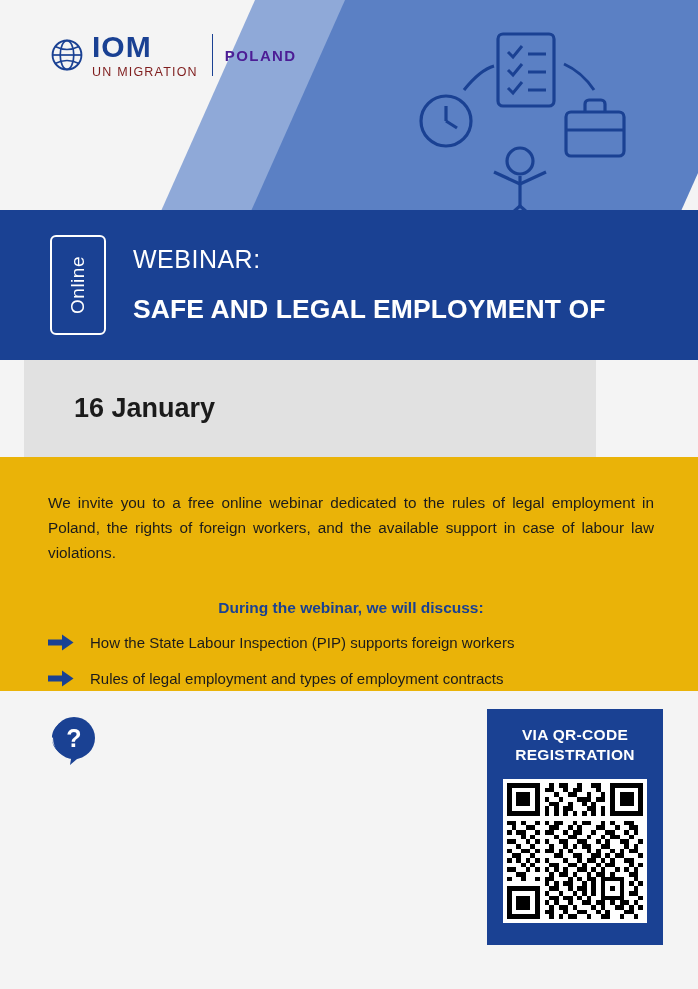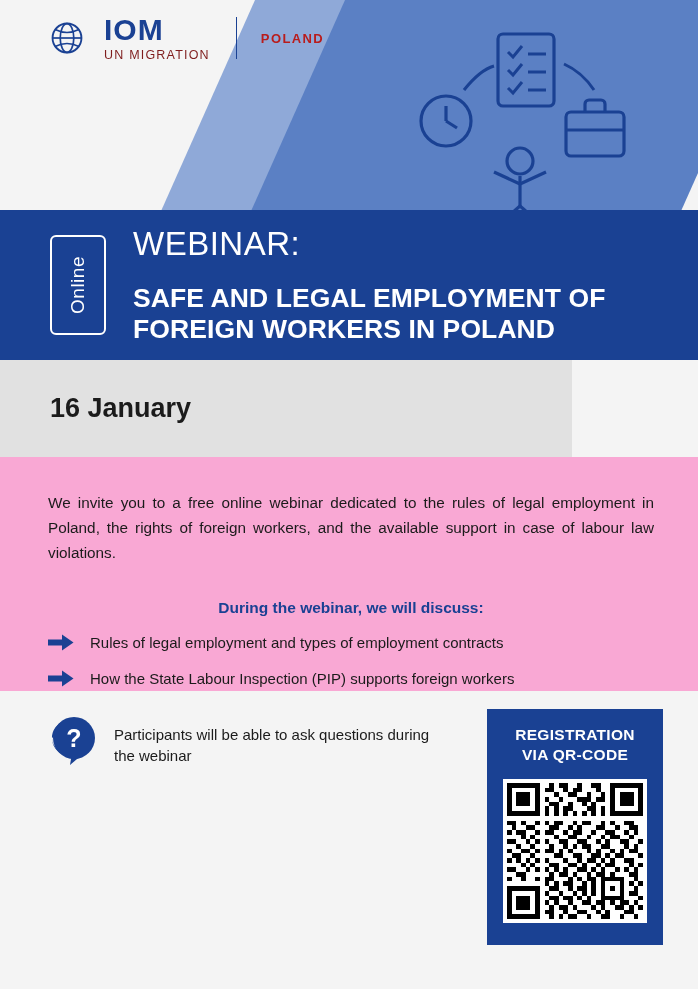--- a/index.html
+++ b/index.html
@@ -39,25 +39,24 @@
     left: 345px;
     width: 430px;
     height: 210px;
     background: #5b80c4;
     transform: skewX(-24deg);
     transform-origin: top left;
   }
   .logo-wrap {
     position: absolute;
     left: 50px;
-    top: 15px;
+    top: 32px;
     display: flex;
     align-items: center;
     z-index: 5;
-    gap: 12px;
   }
   .logo-globe {
     width: 34px;
     height: 34px;
     margin-right: 8px;
     flex: none;
   }
   .logo-text-col {
     display: flex;
     flex-direction: column;
@@ -77,23 +76,23 @@
     margin-top: 4px;
     line-height: 1;
   }
   .logo-divider {
     width: 1px;
     height: 42px;
     background: #1a4193;
     margin: 0 12px 0 14px;
   }
   .logo-country {
-    font-size: 13px;
-    font-weight: bold;
-    color: #b91c1c;
+    font-size: 15px;
+    font-weight: bold;
+    color: #4c1d95;
     letter-spacing: 1.4px;
   }
   .header-icons {
     position: absolute;
     right: 20px;
     top: 18px;
     z-index: 6;
   }
 
   
@@ -121,41 +120,42 @@
     white-space: nowrap;
     color: #ffffff;
     font-size: 19px;
     letter-spacing: 0.5px;
   }
   .title-texts {
     margin-left: 27px;
     color: #ffffff;
   }
   .webinar-kicker {
-    font-size: 33px;
+    font-size: 25px;
     font-weight: normal;
     letter-spacing: 0.5px;
     line-height: 1.15;
     margin-bottom: 20px;
   }
   .webinar-title {
     font-size: 26.5px;
     font-weight: bold;
     line-height: 1.18;
     letter-spacing: 0.1px;
   }
 
   
   .date-band {
     width: 572px;
     height: 97px;
     background: #e1e1e1;
     display: flex;
     align-items: center;
     position: relative;
+    margin-left: 24px;
   }
   .date-col {
     margin-left: 50px;
     width: 265px;
   }
   .date-main {
     font-size: 27px;
     font-weight: bold;
     color: #1b1b1b;
     line-height: 1.1;
@@ -179,21 +179,21 @@
     font-size: 19px;
     color: #1b1b1b;
     margin-top: 3px;
     line-height: 1.15;
   }
 
   
   .body-wrap {
     position: relative;
     padding: 34px 44px 0 48px;
-    background: #f9a8d4;
+    background: #eab308;
   }
   .intro {
     font-size: 15.3px;
     color: #1b1b1b;
     line-height: 1.62;
     text-align: justify;
     margin: 0;
   }
   .discuss-title {
     margin-top: 34px;
@@ -348,75 +348,73 @@
   </div>
 </div>
 
 <div class="title-band">
   <div class="online-badge">
     <span>Online</span>
   </div>
   <div class="title-texts">
     <div class="webinar-kicker">WEBINAR:</div>
     <div class="webinar-title">SAFE AND LEGAL EMPLOYMENT OF</div>
-    <div class="webinar-title">FOREIGN WORKERS IN POLAND</div>
   </div>
 </div>
 
 <div class="date-band">
   <div class="date-col">
     <div class="date-main">16 January</div>
   </div>
 </div>
 
 <div class="body-wrap">
   <p class="intro">We invite you to a free online webinar dedicated to the rules of legal employment in Poland, the rights of foreign workers, and the available support in case of labour law violations.</p>
 
   <div class="discuss-title">During the webinar, we will discuss:</div>
 
   <div class="bullets">
+    <div class="bullet">
+      <span class="bullet-arrow">
+        <svg width="26" height="17" viewBox="0 0 26 17">
+          <path d="M0 5.5 H14 V0.5 L25.5 8.5 L14 16.5 V11.5 H0 Z" fill="#1a4193"></path>
+        </svg>
+      </span>
+      <span class="bullet-text">How the State Labour Inspection (PIP) supports foreign workers</span>
+    </div>
     <div class="bullet">
       <span class="bullet-arrow">
         <svg width="26" height="17" viewBox="0 0 26 17">
           <path d="M0 5.5 H14 V0.5 L25.5 8.5 L14 16.5 V11.5 H0 Z" fill="#1a4193"></path>
         </svg>
       </span>
       <span class="bullet-text">Rules of legal employment and types of employment contracts</span>
     </div>
-    <div class="bullet">
-      <span class="bullet-arrow">
-        <svg width="26" height="17" viewBox="0 0 26 17">
-          <path d="M0 5.5 H14 V0.5 L25.5 8.5 L14 16.5 V11.5 H0 Z" fill="#1a4193"></path>
-        </svg>
-      </span>
-      <span class="bullet-text">How the State Labour Inspection (PIP) supports foreign workers</span>
-    </div>
   </div>
 </div>
 
 <div class="footer-wrap">
   <div class="footer-left">
 
 
     <div class="note-row">
       <span class="note-icon">
         <svg width="52" height="52" viewBox="0 0 52 52">
           <path d="M26 4 C13 4 4 12.5 4 23 C4 33.5 13 42 26 42 C28 42 30 41.8 32 41.4 L22 50 L23.5 41 C12.5 39 4 31.6 4 23 Z" fill="#1a4193"></path>
           <circle cx="26" cy="23" r="21" fill="#1a4193"></circle>
           <text x="26" y="32" text-anchor="middle" font-family="Liberation Sans, sans-serif" font-size="25" font-weight="bold" fill="#ffffff">?</text>
         </svg>
       </span>
-      <span class="note-text-plain"> Participants will be able to ask questions during the webinar</span>
     </div>
 
   </div>
 
   <div class="qr-panel">
+    <div class="qr-title">VIA QR-CODE</div>
     <div class="qr-title">REGISTRATION</div>
-    <div class="qr-title">VIA QR-CODE</div>
     <div class="qr-code">
       <svg viewBox="0 0 29 29" width="136" height="136" shape-rendering="crispEdges">
         <rect width="29" height="29" fill="#ffffff"></rect>
         <g fill="#000000">
 
           <rect x="0" y="0" width="7" height="1"></rect>
             <rect x="0" y="6" width="7" height="1"></rect>
           <rect x="0" y="0" width="1" height="7"></rect>
             <rect x="6" y="0" width="1" height="7"></rect>
           <rect x="2" y="2" width="3" height="3"></rect>

